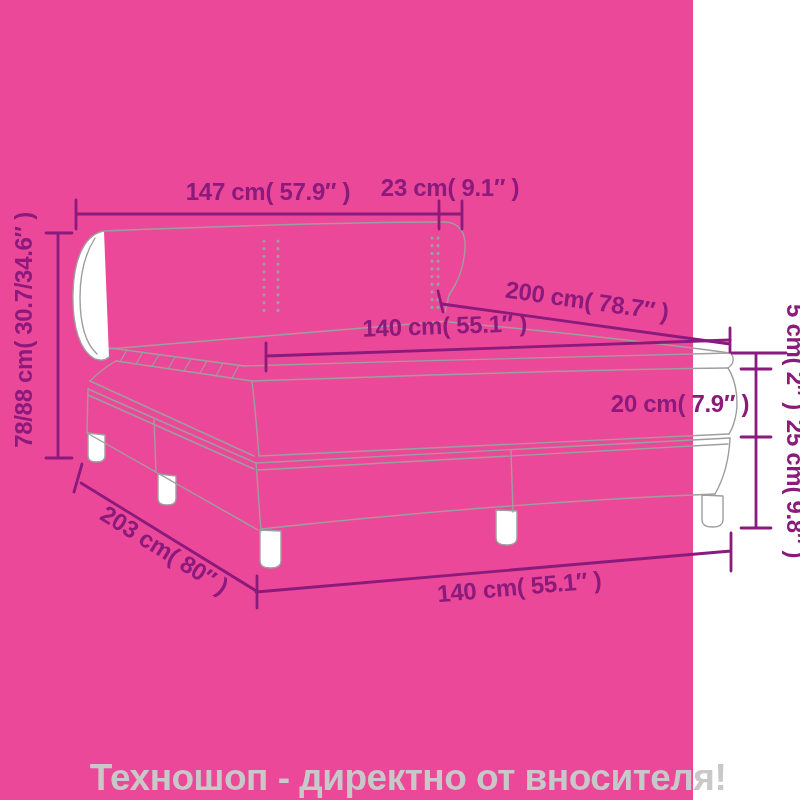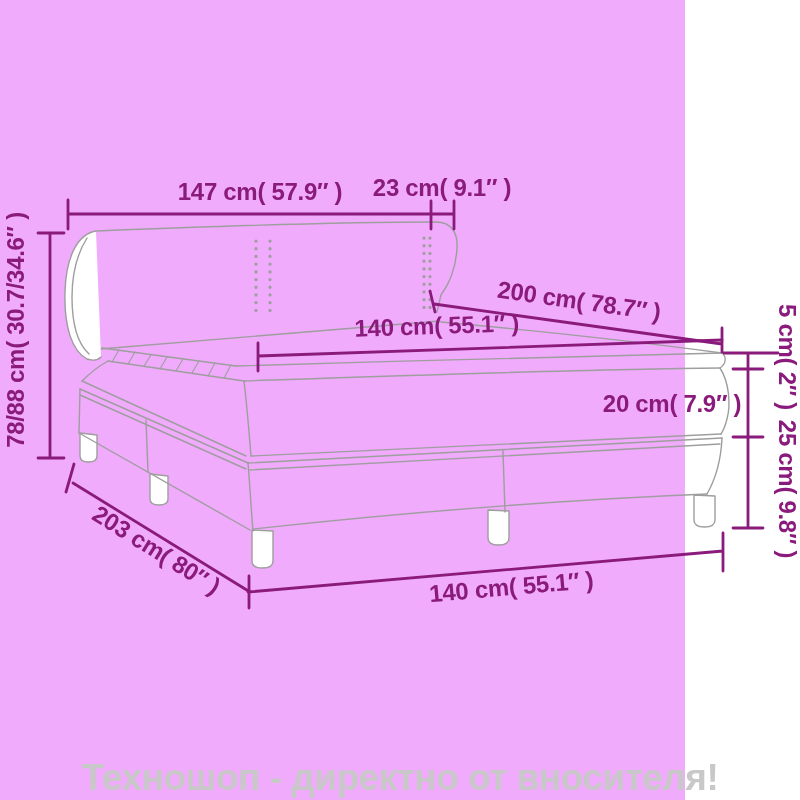--- a/index.html
+++ b/index.html
@@ -8,21 +8,22 @@
     background: #ffffff;
     width: 800px;
     height: 800px;
     overflow: hidden;
     font-family: "Liberation Sans", sans-serif;
   }
   #stage {
     position: relative;
     width: 685px;
     height: 800px;
-    background: #f0abfc;
+    background: #ec4899;
+    padding-left: 8px;
   }
   svg { display: block; }
   text { font-family: "Liberation Sans", sans-serif; }
 </style>
 </head>
 <body>
 
 <div id="stage">
 <svg width="800" height="800" viewBox="0 0 800 800">
 

